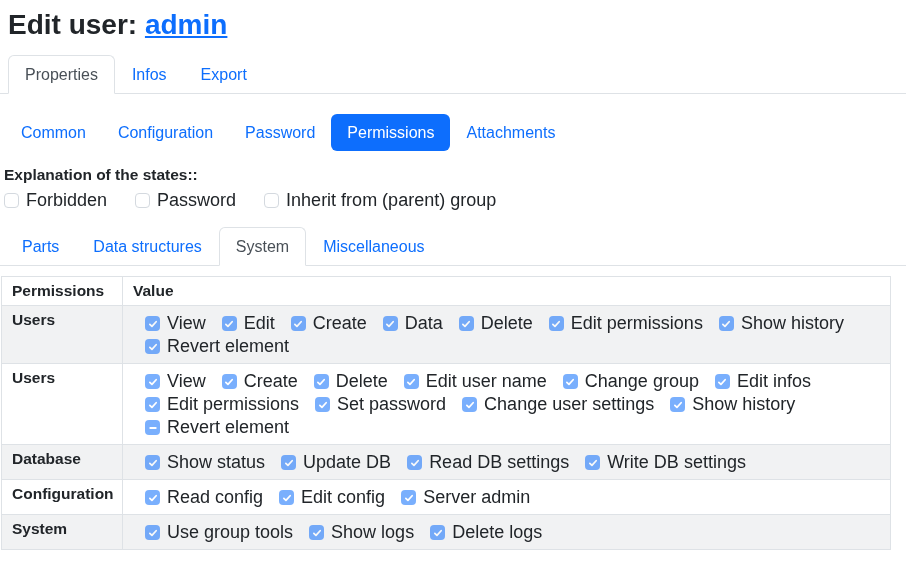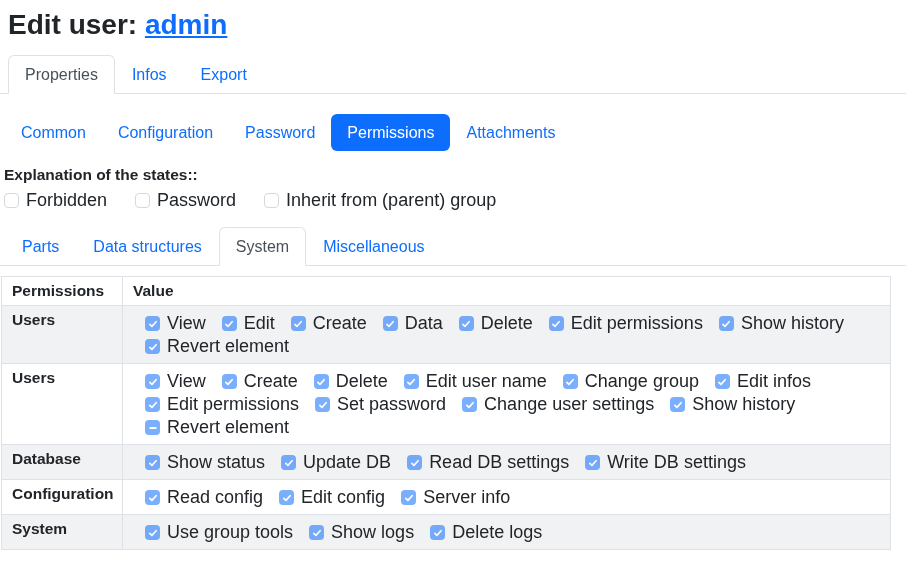--- a/index.html
+++ b/index.html
@@ -378,21 +378,21 @@
                 </svg>
               </span>
               <span class="cb-label">Edit config</span>
             </span>
             <span class="check-item">
               <span class="cb checked">
                 <svg viewBox="0 0 16 16">
                   <path d="M3.8 8.4 L6.6 11.2 L12.2 5" fill="none" stroke="#fff" stroke-width="2.3" stroke-linecap="round" stroke-linejoin="round"></path>
                 </svg>
               </span>
-              <span class="cb-label">Server info</span>
+              <span class="cb-label">Server admin</span>
             </span>
           </div>
         </td>
       </tr>
       <tr>
         <td class="cat">System</td>
         <td>
           <div class="value-line">
             <span class="check-item">
               <span class="cb checked">

